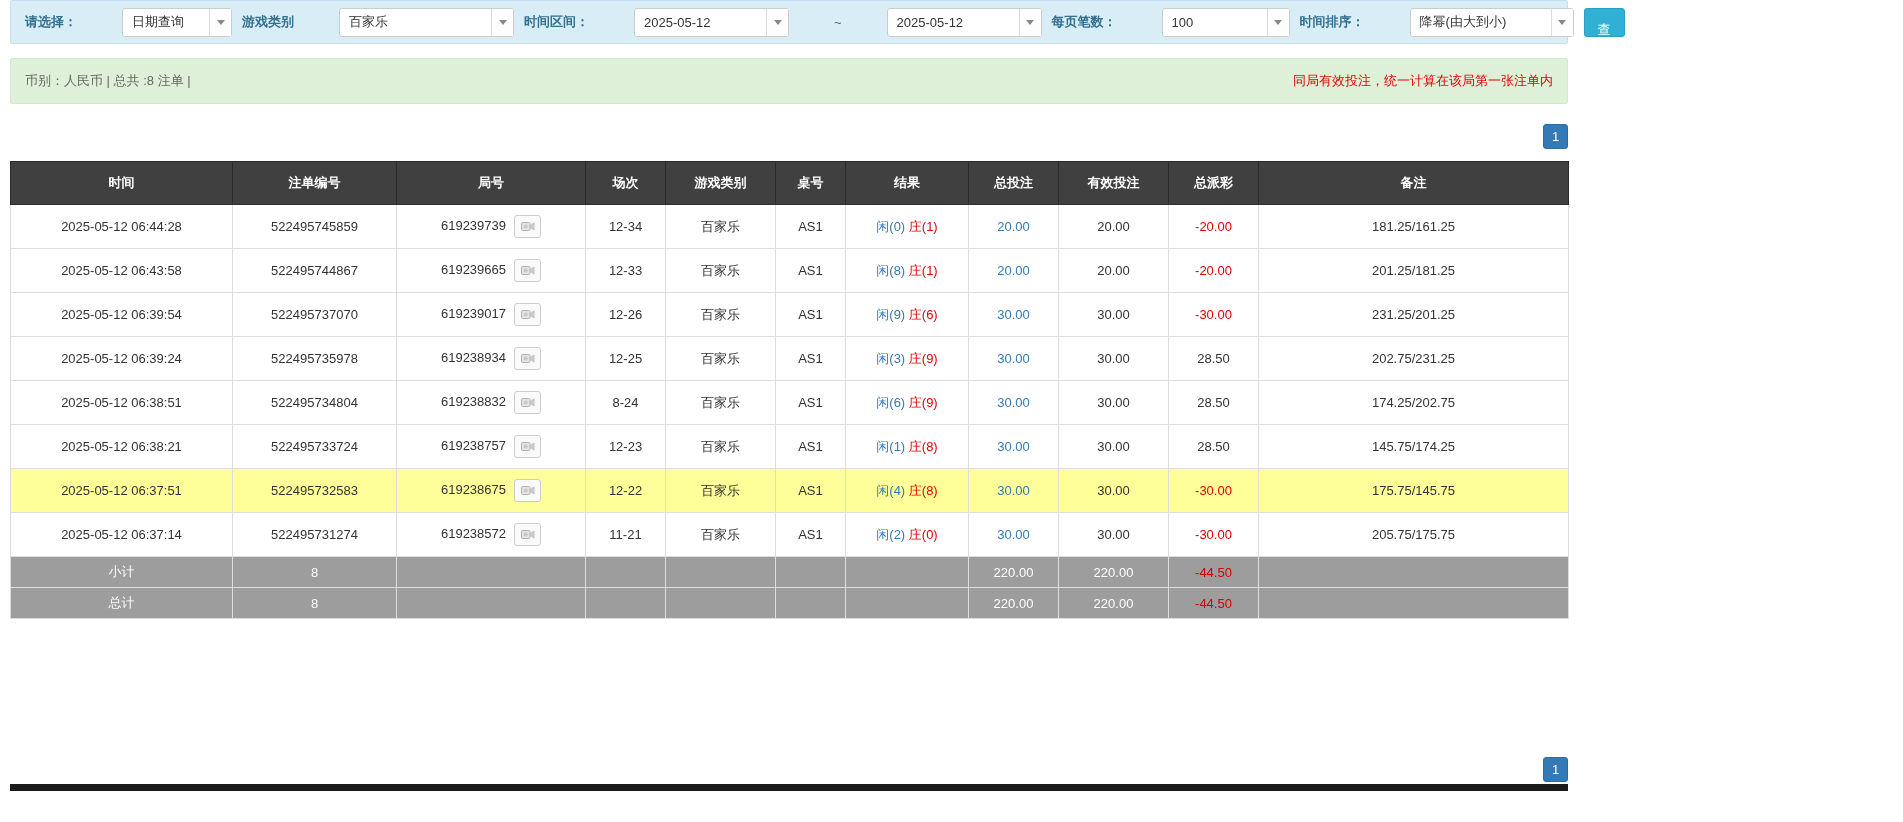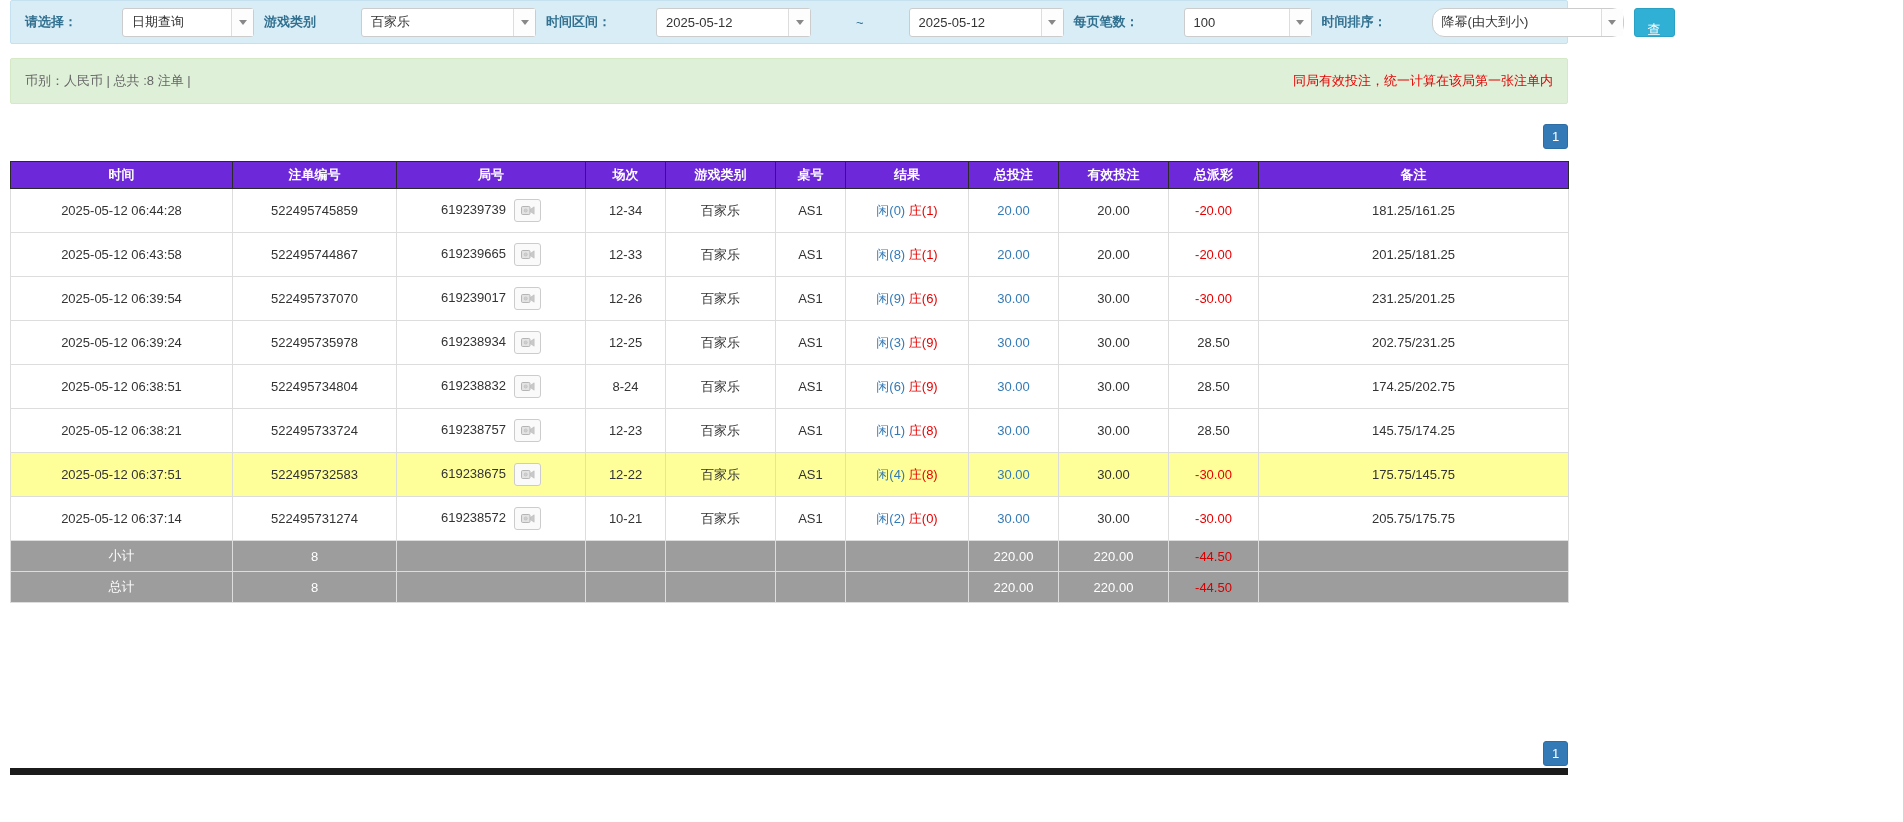--- a/index.html
+++ b/index.html
@@ -14,21 +14,21 @@
     background: #d9edf7; border: 1px solid #c5e1f0; border-radius: 2px;
     height: 44px; display: flex; align-items: center; padding: 0 14px;
   }
   .fgroup { display: flex; align-items: center; margin-right: 10px; gap: 39px; }
   .flabel { color: #31708f; font-weight: bold; font-size: 13px; margin-right: 6px; white-space: nowrap; }
   .tilde { color: #31708f; font-size: 13px; margin: 0 6px; }
   .combo { display: flex; align-items: stretch; background: #fff; border: 1px solid #ccc; border-radius: 3px; height: 29px; }
   .combo-text { flex: 1; padding: 0 9px; font-size: 13px; color: #333; display: flex; align-items: center; white-space: nowrap; overflow: hidden; }
   .combo-btn { width: 22px; border-left: 1px solid #ddd; background: #fdfdfd; display: flex; align-items: center; justify-content: center; cursor: pointer; }
   .caret { width: 0; height: 0; border-left: 4px solid transparent; border-right: 4px solid transparent; border-top: 5px solid #888; }
-  .w130 { width: 132px; } .w175 { width: 175px; } .w155 { width: 155px; } .w105 { width: 128px; } .w165 { width: 192px; border-radius: 12px; }
+  .w130 { width: 110px; } .w175 { width: 175px; } .w155 { width: 155px; } .w105 { width: 128px; } .w165 { width: 164px; }
   .search-btn {
     background: #31b0d5; color: #fff; border: 1px solid #28a1c5; border-radius: 3px;
     height: 29px; padding: 12px 13px; font-size: 13px; cursor: pointer; font-family: inherit;
   }
 
   
   .summary-bar {
     background: #dff0d8; border: 1px solid #d6e9c6; border-radius: 2px; margin-top: 14px;
     height: 46px; display: flex; align-items: center; justify-content: space-between;
     padding: 0 14px; font-size: 13px;
@@ -41,22 +41,22 @@
   .pagination-row.bottom { margin: 0 0 2px; }
   .page-btn {
     background: #337ab7; border: 1px solid #2e6da4; color: #fff; font-size: 13px;
     min-width: 25px; height: 25px; display: flex; align-items: center; justify-content: center;
     border-radius: 3px; cursor: pointer; text-decoration: none;
   }
 
   
   .bet-table { width: 1558px; border-collapse: collapse; table-layout: fixed; font-size: 13px; }
   .bet-table th {
-    background: #6d28d9; color: #fff; font-weight: bold; height: 27px;
-    border: 1px solid #2a2a2a; text-align: center; padding: 4px 4px;
+    background: #404040; color: #fff; font-weight: bold; height: 27px;
+    border: 1px solid #2a2a2a; text-align: center; padding: 12px 4px;
   }
   .bet-table td { border: 1px solid #ddd; height: 44px; text-align: center; background: #fff; padding: 0 4px; }
   tr.highlight td { background: #ffff99; }
   tr.summary-row td { background: #9d9d9d; color: #fff; height: 31px; }
   tr.summary-row td.neg-strong { color: #d50000; }
   .neg { color: #e60000; }
   .result-player { color: #337ab7; }
   .result-banker { color: #e60000; }
   .link-blue { color: #337ab7; text-decoration: none; }
   .video-btn {
@@ -305,21 +305,21 @@
         <tr>
           <td>2025-05-12 06:37:14</td>
           <td>522495731274</td>
           <td><span>619238572</span><button class="video-btn">
               <svg width="14" height="11" viewBox="0 0 14 11">
                 <rect x="0.5" y="1.5" width="8.5" height="8" rx="1.2" fill="#e3e3e3" stroke="#b5b5b5"></rect>
                 <path d="M9.5 4.2 L13.2 1.8 V9.2 L9.5 6.8 Z" fill="#c9c9c9" stroke="#b5b5b5" stroke-width="0.5"></path>
                 <circle cx="4.7" cy="5.5" r="1.6" fill="#cfcfcf" stroke="#b5b5b5" stroke-width="0.5"></circle>
               </svg>
             </button></td>
-          <td>10-21</td>
+          <td>11-21</td>
           <td>百家乐</td>
           <td>AS1</td>
           <td><span class="result-player">闲(2)</span> <span class="result-banker">庄(0)</span></td>
           <td><a href="#" class="link-blue">30.00</a></td>
           <td>30.00</td>
           <td class="neg">-30.00</td>
           <td>205.75/175.75</td>
         </tr>
         <tr class="summary-row">
           <td>小计</td>

